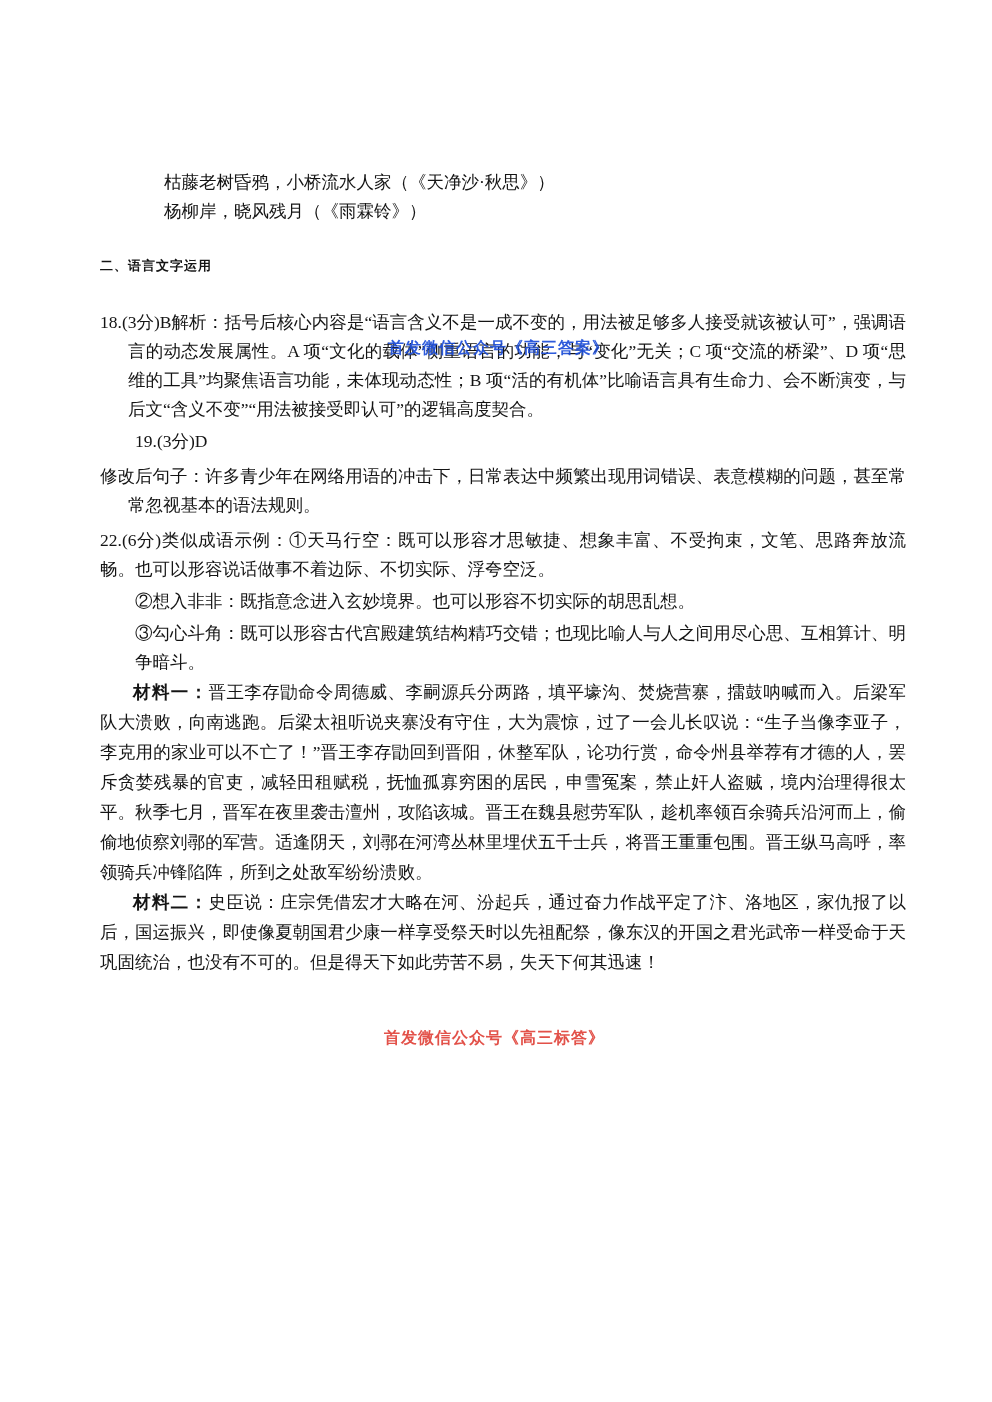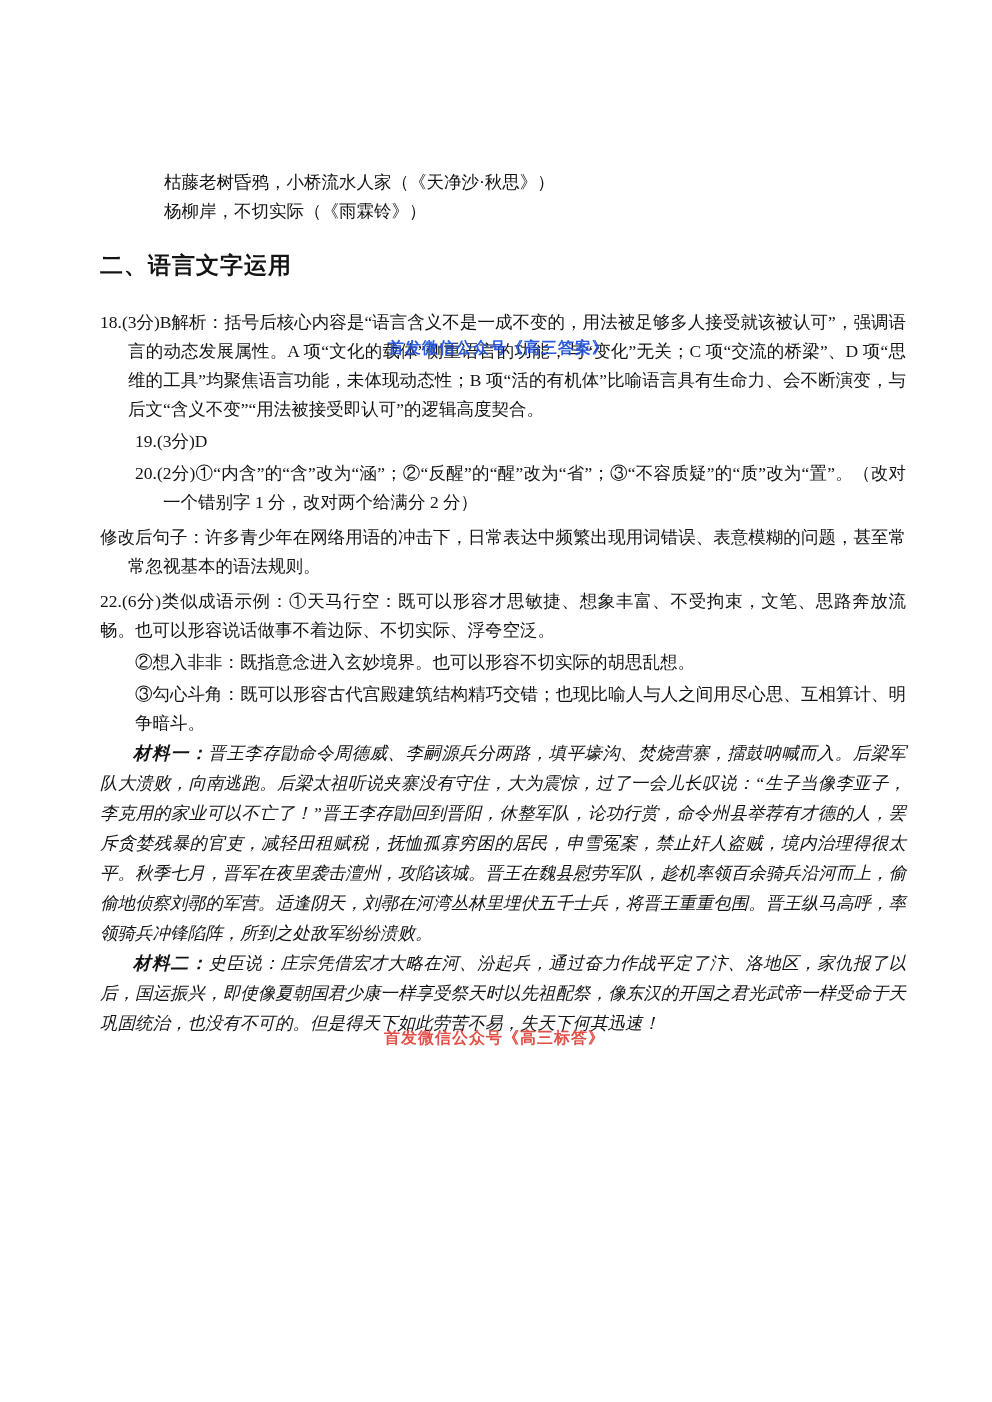--- a/index.html
+++ b/index.html
@@ -26,21 +26,21 @@
     line-height: 29px;
     word-break: break-all;
   }
   p { margin: 0; }
   .quote {
     margin-left: 64px;
     text-align: left;
   }
   .section-heading {
     font-weight: bold;
-    font-size: 23px;
+    font-size: 13px;
     margin-top: 25px;
     margin-bottom: 4px;
     letter-spacing: 1px;
   }
   .ans {
     text-align: justify;
     text-justify: inter-character;
     margin-top: 28px;
   }
   .hang {
@@ -54,21 +54,20 @@
     text-indent: 26px;
     margin-top: 6px;
     margin-bottom: 2px;
     letter-spacing: 1px;
   }
   .mat {
     text-align: justify;
     text-justify: inter-character;
     text-indent: 33px;
     line-height: 30px;
-    font-style: italic;
   }
   .mat b { letter-spacing: 1px; }
   .watermark {
     position: absolute;
     font-size: 16px;
     font-weight: 600;
     letter-spacing: 1px;
     white-space: nowrap;
     opacity: 0.92;
     pointer-events: none;
@@ -77,27 +76,26 @@
   .wm-bottom { left: 384px; top: 1000px; }
 </style>
 </head>
 <body>
 
 <div class="page">
 
   <div class="content">
 
     <p class="quote">枯藤老树昏鸦，小桥流水人家（《天净沙·秋思》）</p>
-    <p class="quote">杨柳岸，不切实际（《雨霖铃》）</p>
+    <p class="quote">杨柳岸，晓风残月（《雨霖铃》）</p>
 
     <p class="section-heading">二、语言文字运用</p>
 
     <p class="ans hang">18.(3分)B解析：括号后核心内容是“语言含义不是一成不变的，用法被足够多人接受就该被认可”，强调语言的动态发展属性。A 项“文化的载体”侧重语言的功能，与“变化”无关；C 项“交流的桥梁”、D 项“思维的工具”均聚焦语言功能，未体现动态性；B 项“活的有机体”比喻语言具有生命力、会不断演变，与后文“含义不变”“用法被接受即认可”的逻辑高度契合。</p>
     <p class="ans gap-sm">19.(3分)D</p>
-    <p class="ans hang gap-sm">20.(2分)①“内含”的“含”改为“涵”；②“反醒”的“醒”改为“省”；③“不容质疑”的“质”改为“置”。（改对一个错别字 1 分，改对两个给满分 2 分）</p>
     <p class="ans hang gap-md">修改后句子：许多青少年在网络用语的冲击下，日常表达中频繁出现用词错误、表意模糊的问题，甚至常常忽视基本的语法规则。</p>
     <p class="ans gap-md">22.(6分)类似成语示例：①天马行空：既可以形容才思敏捷、想象丰富、不受拘束，文笔、思路奔放流畅。也可以形容说话做事不着边际、不切实际、浮夸空泛。</p>
     <p class="ans gap-sm">②想入非非：既指意念进入玄妙境界。也可以形容不切实际的胡思乱想。</p>
     <p class="ans gap-sm">③勾心斗角：既可以形容古代宫殿建筑结构精巧交错；也现比喻人与人之间用尽心思、互相算计、明争暗斗。</p>
 
 
     <p class="mat"><b>材料一：</b><span>晋王李存勖命令周德威、李嗣源兵分两路，填平壕沟、焚烧营寨，擂鼓呐喊而入。后梁军队大溃败，向南逃跑。后梁太祖听说夹寨没有守住，大为震惊，过了一会儿长叹说：“生子当像李亚子，李克用的家业可以不亡了！”晋王李存勖回到晋阳，休整军队，论功行赏，命令州县举荐有才德的人，罢斥贪婪残暴的官吏，减轻田租赋税，抚恤孤寡穷困的居民，申雪冤案，禁止奸人盗贼，境内治理得很太平。秋季七月，晋军在夜里袭击澶州，攻陷该城。晋王在魏县慰劳军队，趁机率领百余骑兵沿河而上，偷偷地侦察刘鄩的军营。适逢阴天，刘鄩在河湾丛林里埋伏五千士兵，将晋王重重包围。晋王纵马高呼，率领骑兵冲锋陷阵，所到之处敌军纷纷溃败。</span></p>
 
     <p class="mat"><b>材料二：</b><span>史臣说：庄宗凭借宏才大略在河、汾起兵，通过奋力作战平定了汴、洛地区，家仇报了以后，国运振兴，即使像夏朝国君少康一样享受祭天时以先祖配祭，像东汉的开国之君光武帝一样受命于天巩固统治，也没有不可的。但是得天下如此劳苦不易，失天下何其迅速！</span></p>
 

